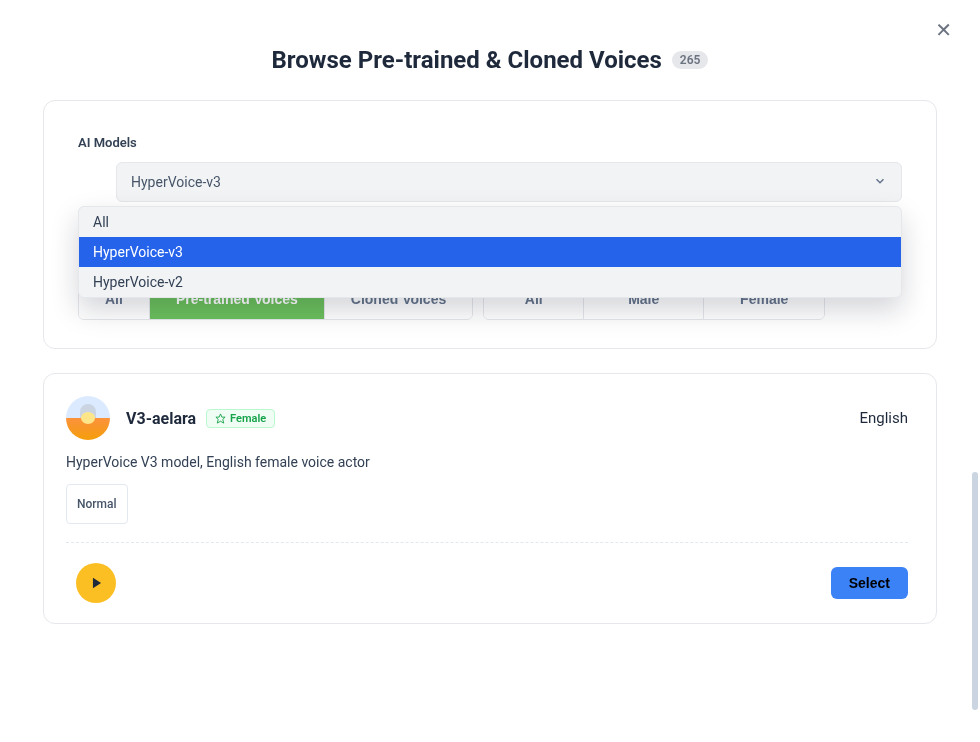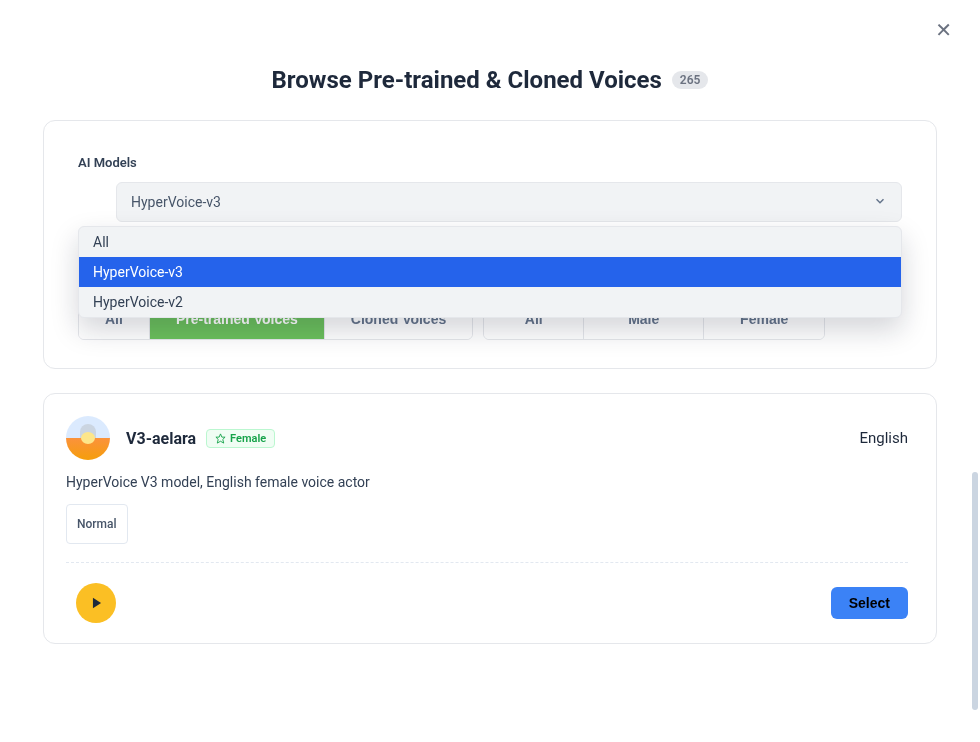--- a/index.html
+++ b/index.html
@@ -21,21 +21,20 @@
       right: 28px;
       color: #6b7280;
       cursor: pointer;
       font-size: 20px;
       line-height: 1;
     }
     .header {
       text-align: center;
       padding-top: 46px;
       padding-bottom: 26px;
-      margin-top: 20px;
     }
     .title-row {
       display: inline-flex;
       align-items: center;
       gap: 10px;
     }
     .page-title {
       font-size: 24px;
       font-weight: 700;
       color: #1e293b;

